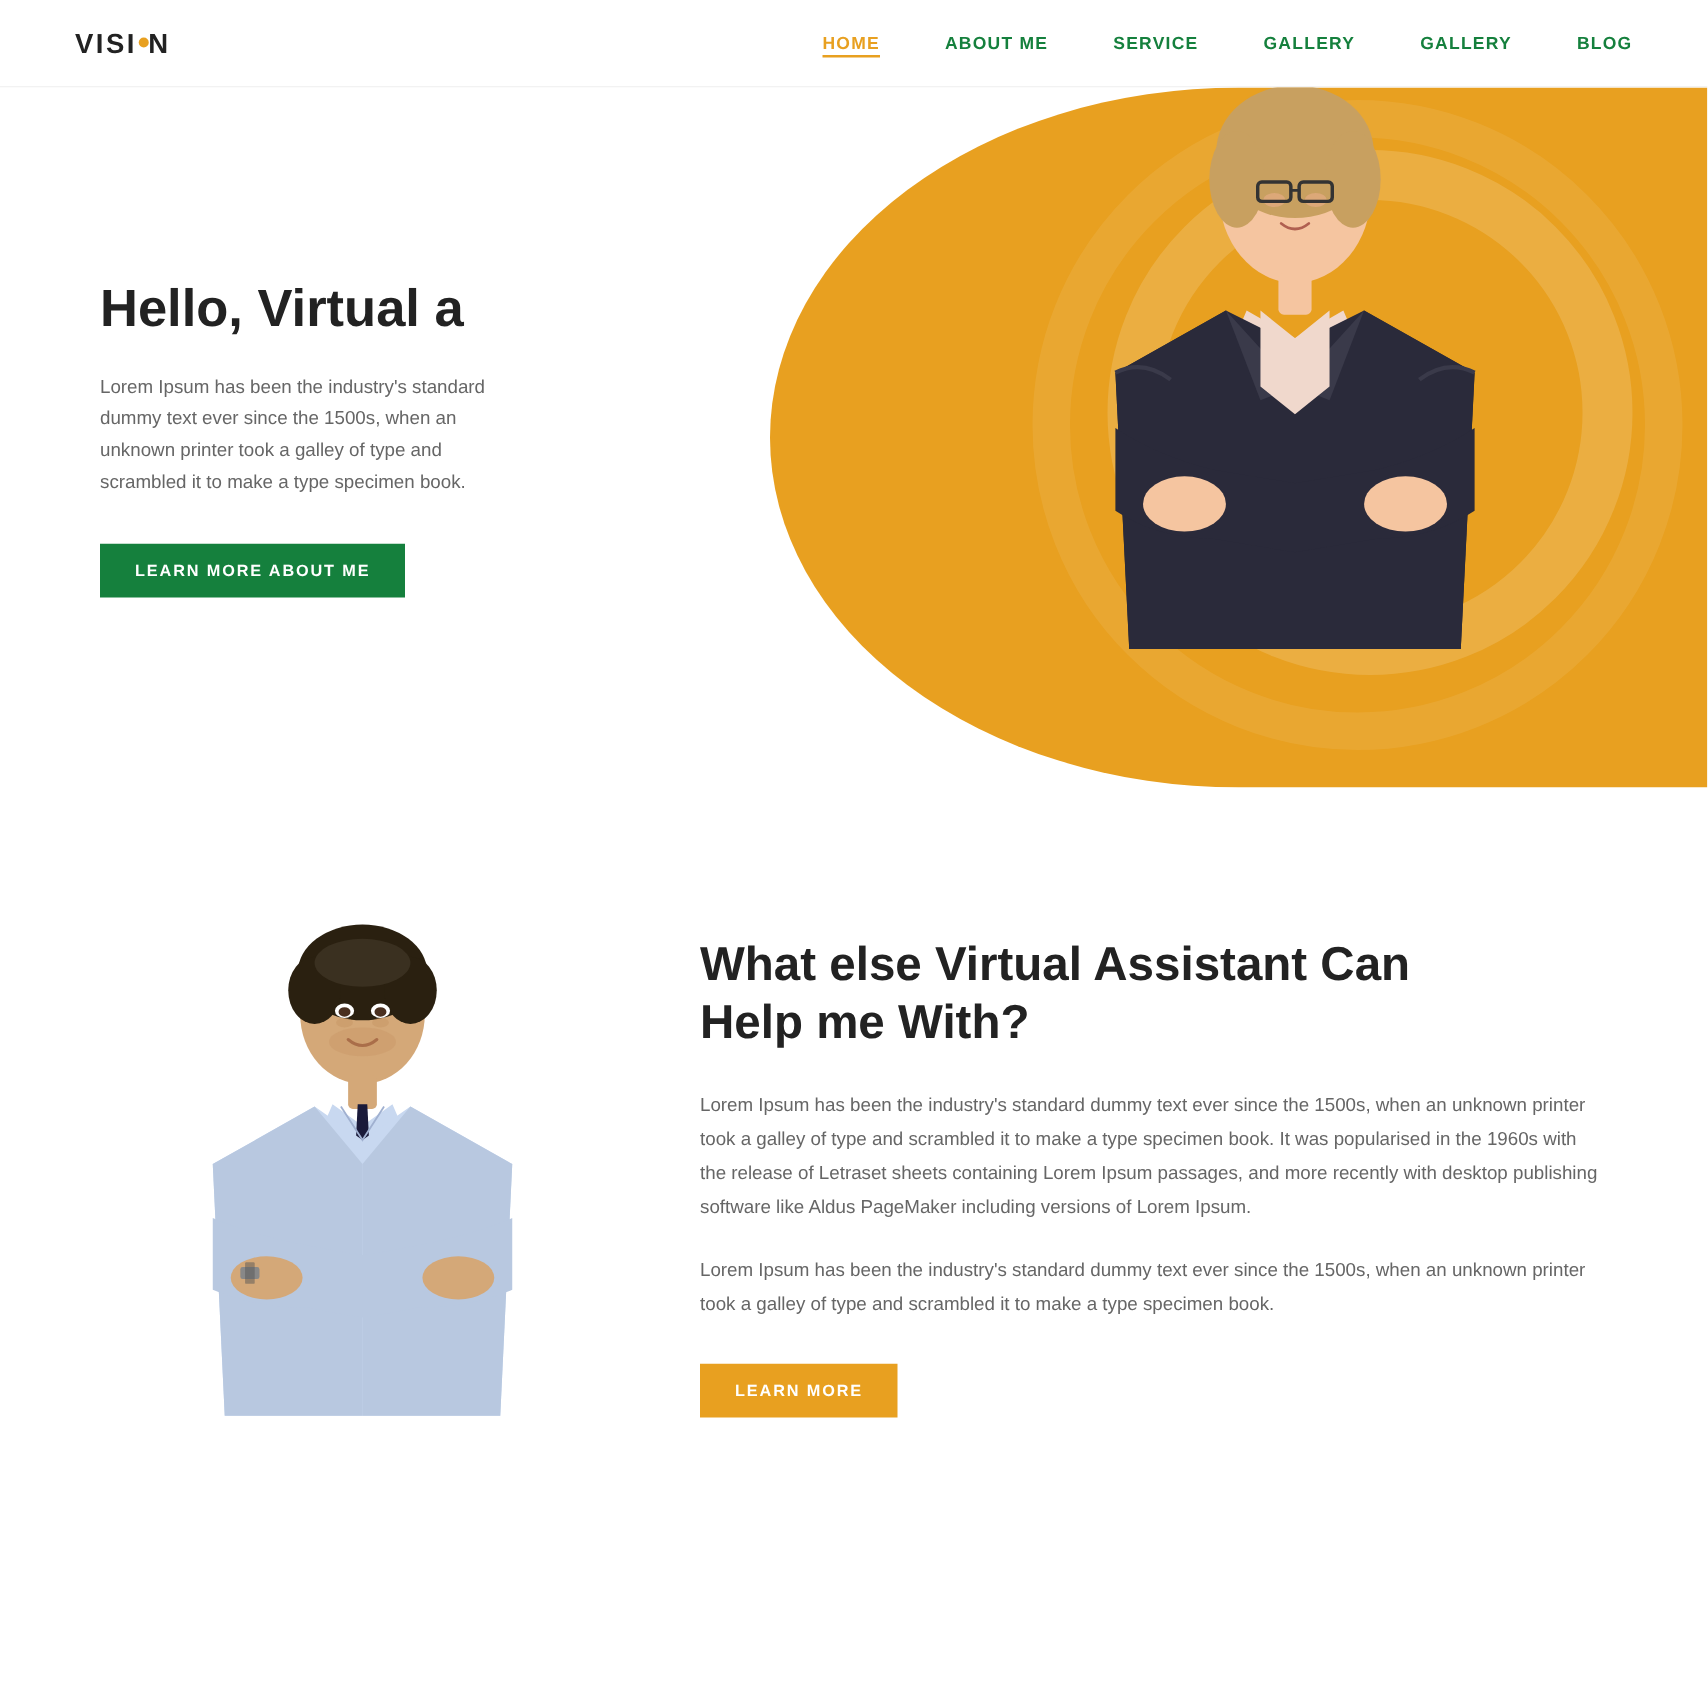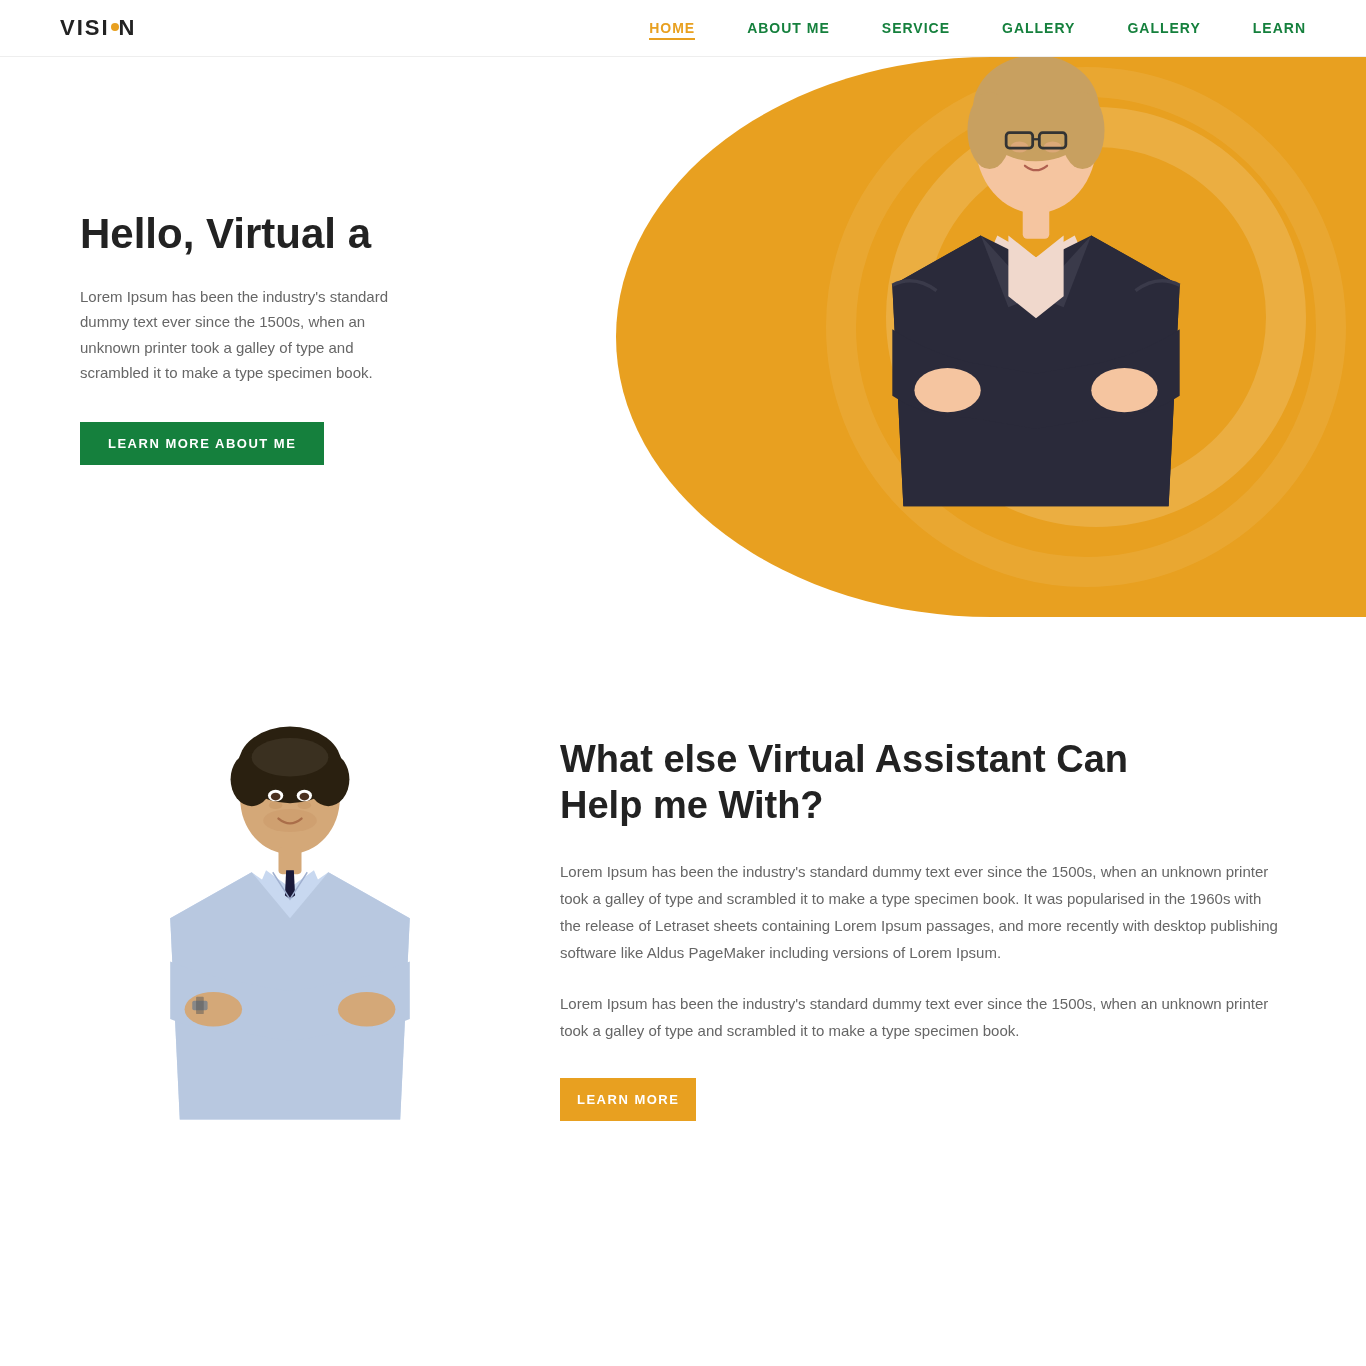--- a/index.html
+++ b/index.html
@@ -4,21 +4,21 @@
   <style>
     * { margin: 0; padding: 0; box-sizing: border-box; }
     body { font-family: Arial, sans-serif; color: #333; background: #fff; width: 1366px; }
 
     
     .navbar {
       display: flex;
       align-items: center;
       justify-content: space-between;
       padding: 0 60px;
-      height: 57px;
+      height: 70px;
       border-bottom: 1px solid #eee;
       background: #fff;
     }
     .logo {
       font-size: 22px;
       font-weight: 900;
       letter-spacing: 2px;
       color: #222;
     }
     .logo span {
@@ -170,21 +170,21 @@
       margin-bottom: 30px;
     }
     .about-content p {
       font-size: 15px;
       color: #666;
       line-height: 1.8;
       margin-bottom: 24px;
     }
     .btn-secondary {
       display: inline-block;
-      padding: 14px 17px;
+      padding: 14px 28px;
       background: #e8a020;
       color: #fff;
       font-size: 13px;
       font-weight: 700;
       letter-spacing: 1.5px;
       text-decoration: none;
       border: none;
       cursor: pointer;
       margin-top: 10px;
     }
@@ -195,21 +195,21 @@
 <nav class="navbar">
   <div class="logo">
     VISI<span></span>N
   </div>
   <ul class="nav-links">
     <li><a href="#" class="active">HOME</a></li>
     <li><a href="#">ABOUT ME</a></li>
     <li><a href="#">SERVICE</a></li>
     <li><a href="#">GALLERY</a></li>
     <li><a href="#">GALLERY</a></li>
-    <li><a href="#">LEARN</a></li>
+    <li><a href="#">BLOG</a></li>
   </ul>
 </nav>
 
 <section class="hero">
   <div class="hero-content">
     <h1>
       <span>Hello, Virtual a</span><br>
     </h1>
     <p>Lorem Ipsum has been the industry's standard dummy text ever since the 1500s, when an unknown printer took a galley of type and scrambled it to make a type specimen book.</p>
     <button class="btn-primary">LEARN MORE ABOUT ME</button>

